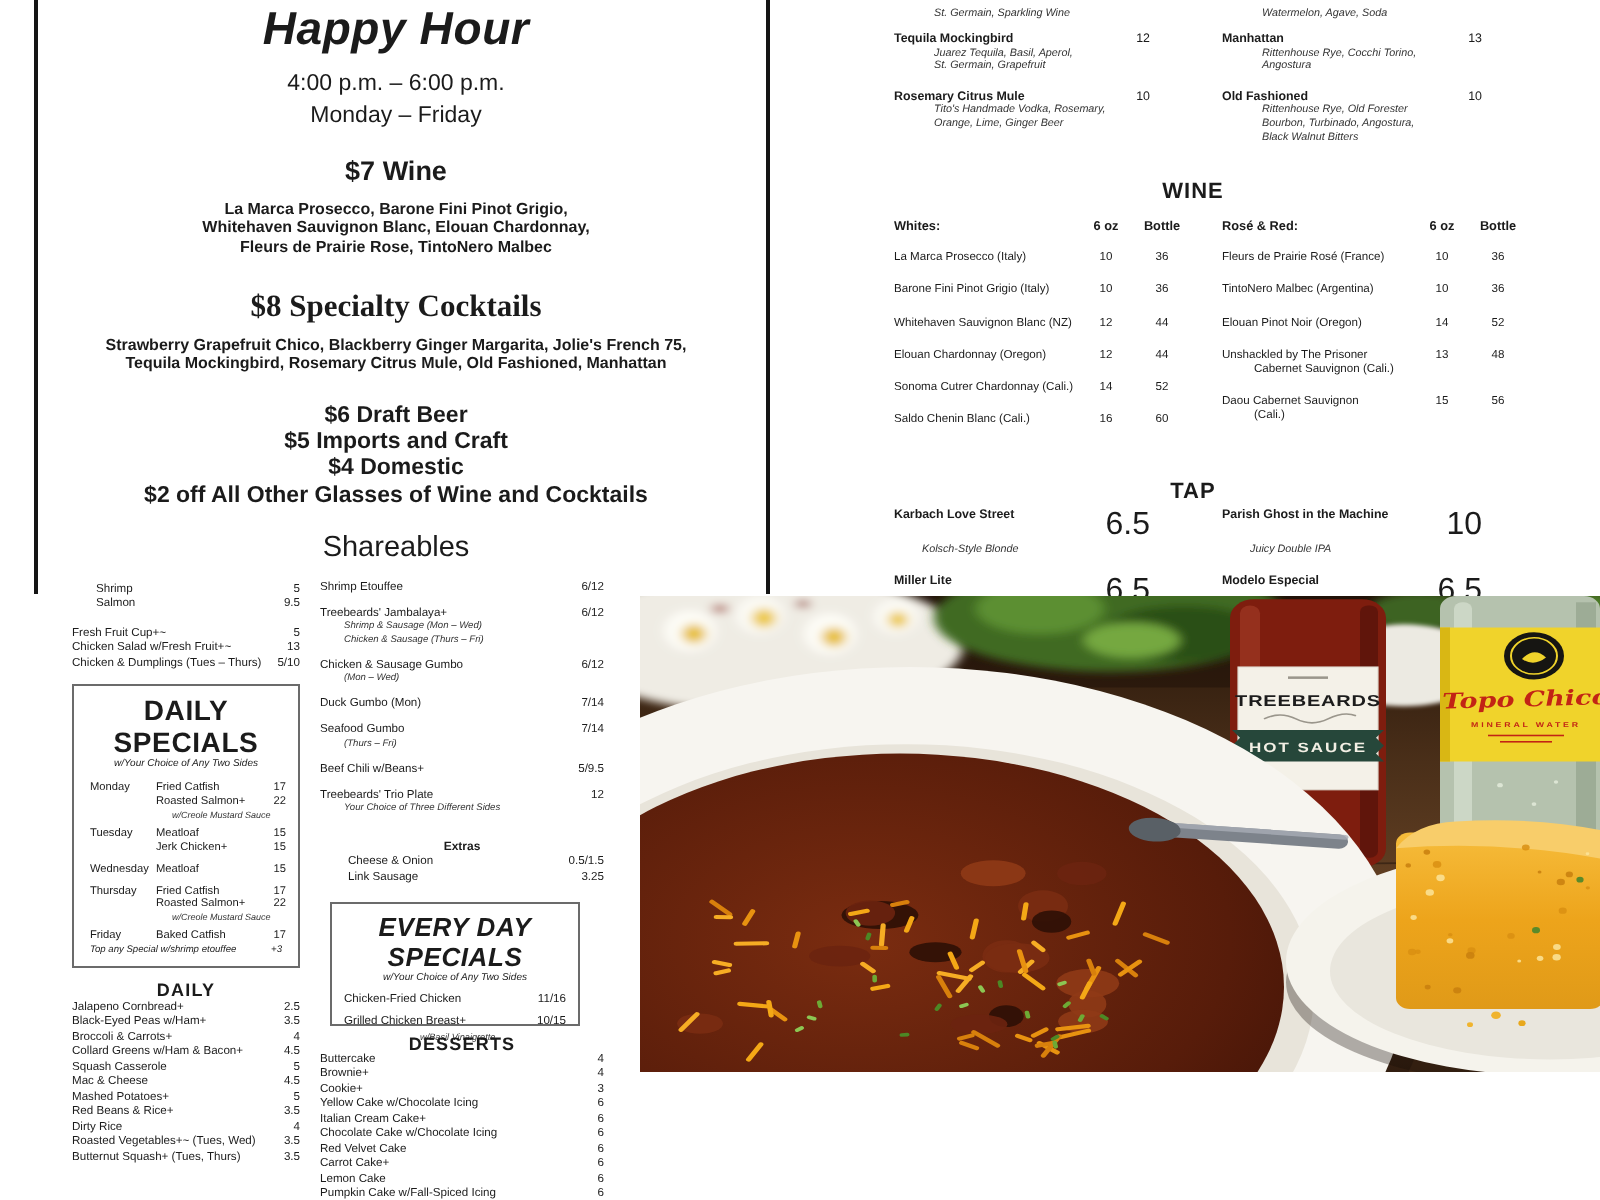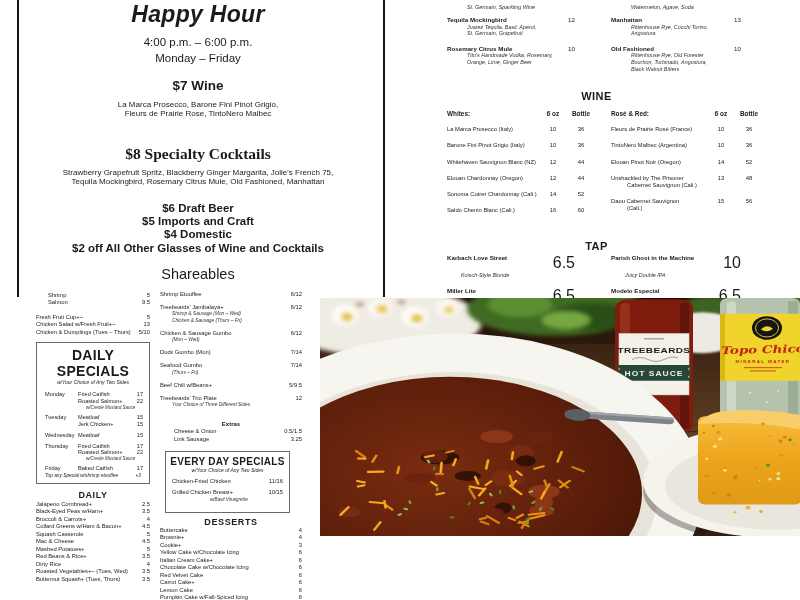--- a/index.html
+++ b/index.html
@@ -11,21 +11,21 @@
   .abs { position:absolute; }
 
   
   .hh { left:0; top:0; width:383px; height:288px; }
   .hh .c { position:absolute; left:12px; width:372px; text-align:center; }
   .hh-title { font-size:23px; font-weight:700; font-style:italic; letter-spacing:.3px; }
   .hh-line { font-size:11.5px; }
   .hh-h2 { font-size:13.5px; font-weight:700; }
   .hh-h3 { font-size:15.5px; font-weight:700;font-family:Liberation Serif, serif; }
   .hh-h4 { font-size:14.5px; font-weight:400; }
-  .hh-small { font-size:8px; line-height:9.4px; }
+  .hh-small { font-size:8px; line-height:9.4px;font-weight:bold; }
   .hh-beer { font-size:11.5px; font-weight:700; line-height:13.2px; }
 
   
   .drinks { left:383px; top:0; width:417px; height:298px; }
   .dhead { position:absolute; left:20px; right:10px; text-align:center;
            font-size:11px; font-weight:700; letter-spacing:.5px; }
   .mrow .line { display:flex; justify-content:space-between; }
   .nm { white-space:nowrap; }
   .sub { font-size:4.8px; font-style:italic; color:#333; padding-left:12px; line-height:6.2px; white-space:nowrap; }
   .note { font-size:4.6px; font-style:italic; color:#333; padding-left:10px; }
@@ -51,21 +51,21 @@
   .food .mrow { font-size:5.8px; line-height:7.2px; }
   .pr { padding-left:4px; }
   .fgrill .nm { padding-left:12px; }
   .fcold .mrow, .fgrill .mrow, .sides .mrow, .desserts .mrow { margin-bottom:.15px; }
   .sides .mrow, .desserts .mrow { line-height:7.35px; }
   .fmains .mrow { margin-bottom:6px; }
   .fmains .sub { padding-left:12px; }
   .secthead { font-size:9px; font-weight:700; letter-spacing:.6px; text-align:center; }
   .sbox { position:absolute; border:1px solid #6b6b6b; background:#fff; }
   .bx-title { font-size:14px; font-weight:700; text-align:center; padding-top:4px; letter-spacing:.3px; }
-  .bx-title.sm { font-size:10px; }
+  .bx-title.sm { font-size:13px;font-style:italic; }
   .bx-sub { font-size:5px; font-style:italic; text-align:center; }
   .days { margin:6px 6px 0 8px; }
   .dayrow { display:flex; margin-bottom:4px; }
   .daylbl { width:33px; font-size:5.6px; }
   .dishes { flex:1; }
   .dline { display:flex; justify-content:space-between; font-size:5.6px; line-height:6.9px; }
   .dishes .note { font-size:4.5px; padding-left:8px; }
   .dsfoot { position:absolute; bottom:5px; left:8px; right:8px; display:flex;
             justify-content:space-between; font-size:4.8px; font-style:italic; }
   .ebox .rows { margin:5px 6px 0 6px; }
@@ -87,25 +87,26 @@
   <div class="rule" style="left:17px"></div>
   <div class="rule" style="left:383px"></div>
 
   <section class="panel hh">
     <div class="c hh-title" style="top:1px">Happy Hour</div>
     <div class="c hh-line" style="top:36px">4:00 p.m. – 6:00 p.m.</div>
     <div class="c hh-line" style="top:52px">Monday – Friday</div>
     <div class="c hh-h2" style="top:78px">$7 Wine</div>
     <div class="c hh-small" style="top:100px">
       <div>La Marca Prosecco, Barone Fini Pinot Grigio,</div>
+      <div>Whitehaven Sauvignon Blanc, Elouan Chardonnay,</div>
       <div>Fleurs de Prairie Rose, TintoNero Malbec</div>
     </div>
     <div class="c hh-h3" style="top:145px">$8 Specialty Cocktails</div>
     <div class="c hh-small" style="top:168px">
-      <div>Strawberry Grapefruit Spritz, Blackberry Ginger Margarita, Jolie's French 75,</div>
+      <div>Strawberry Grapefruit Chico, Blackberry Ginger Margarita, Jolie's French 75,</div>
       <div>Tequila Mockingbird, Rosemary Citrus Mule, Old Fashioned, Manhattan</div>
     </div>
     <div class="c hh-beer" style="top:202px">
       <div>$6 Draft Beer</div>
       <div>$5 Imports and Craft</div>
       <div>$4 Domestic</div>
       <div>$2 off All Other Glasses of Wine and Cocktails</div>
     </div>
     <div class="c hh-h4" style="top:266px">Shareables</div>
   </section>

